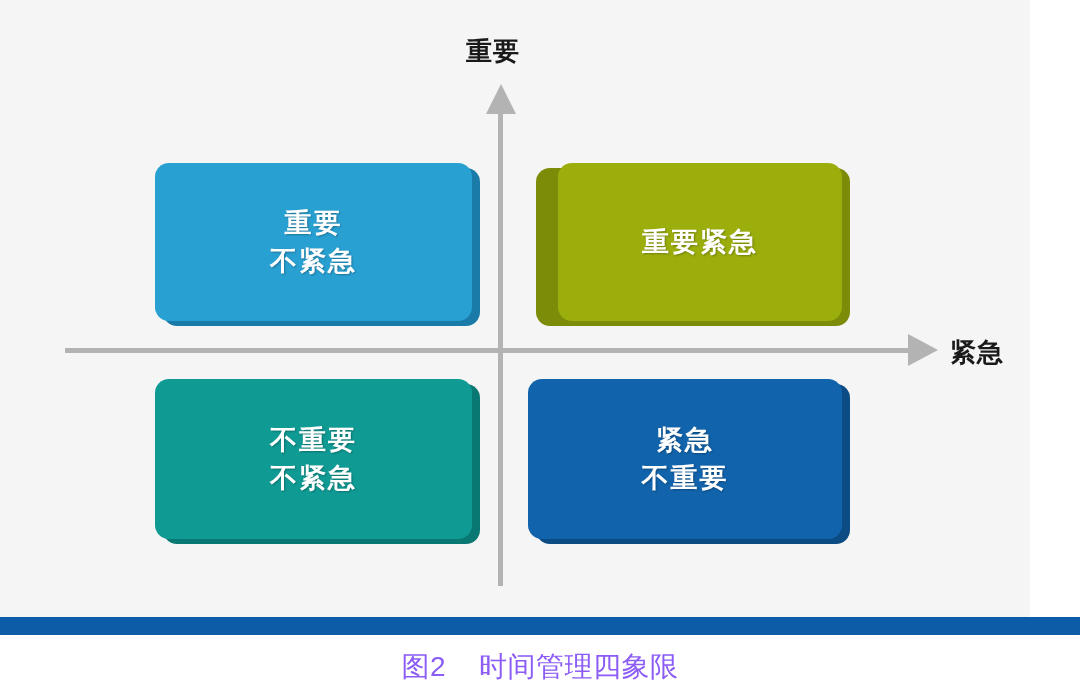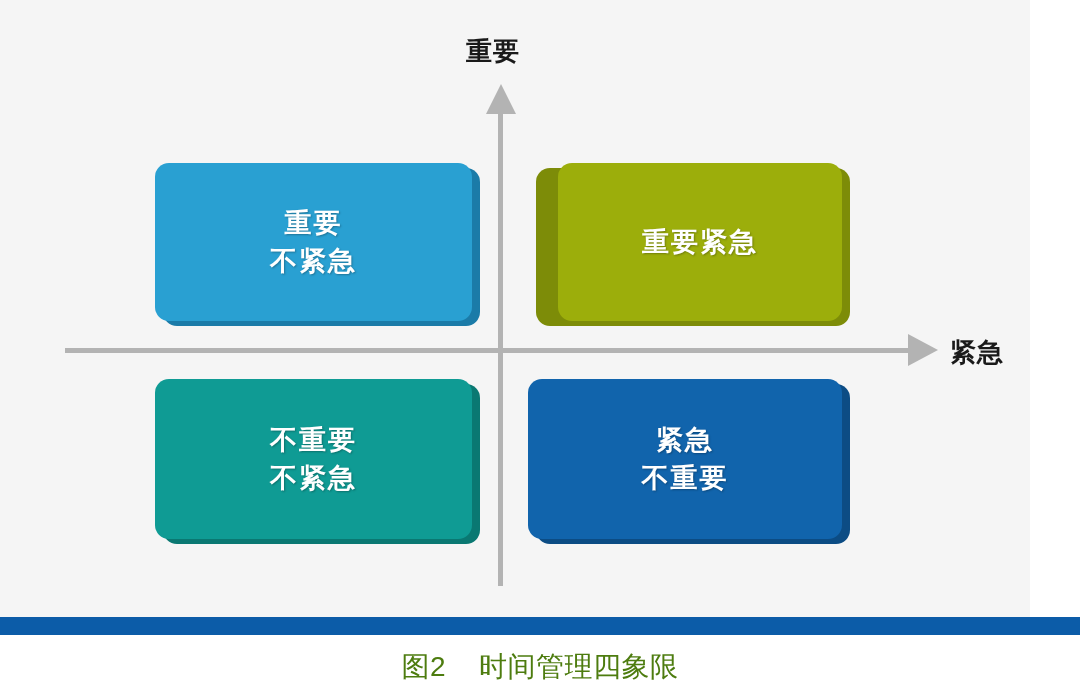--- a/index.html
+++ b/index.html
@@ -148,21 +148,21 @@
     left: 0;
     top: 635px;
     width: 1080px;
     height: 64px;
     background: #ffffff;
     display: flex;
     align-items: center;
     justify-content: center;
   }
   #caption-text {
-    color: #4d7c0f;
+    color: #8b5cf6;
     font-size: 28px;
     font-weight: normal;
     letter-spacing: 0.5px;
     white-space: pre;
   }
 </style>
 </head>
 <body>
 
 <div id="page">

